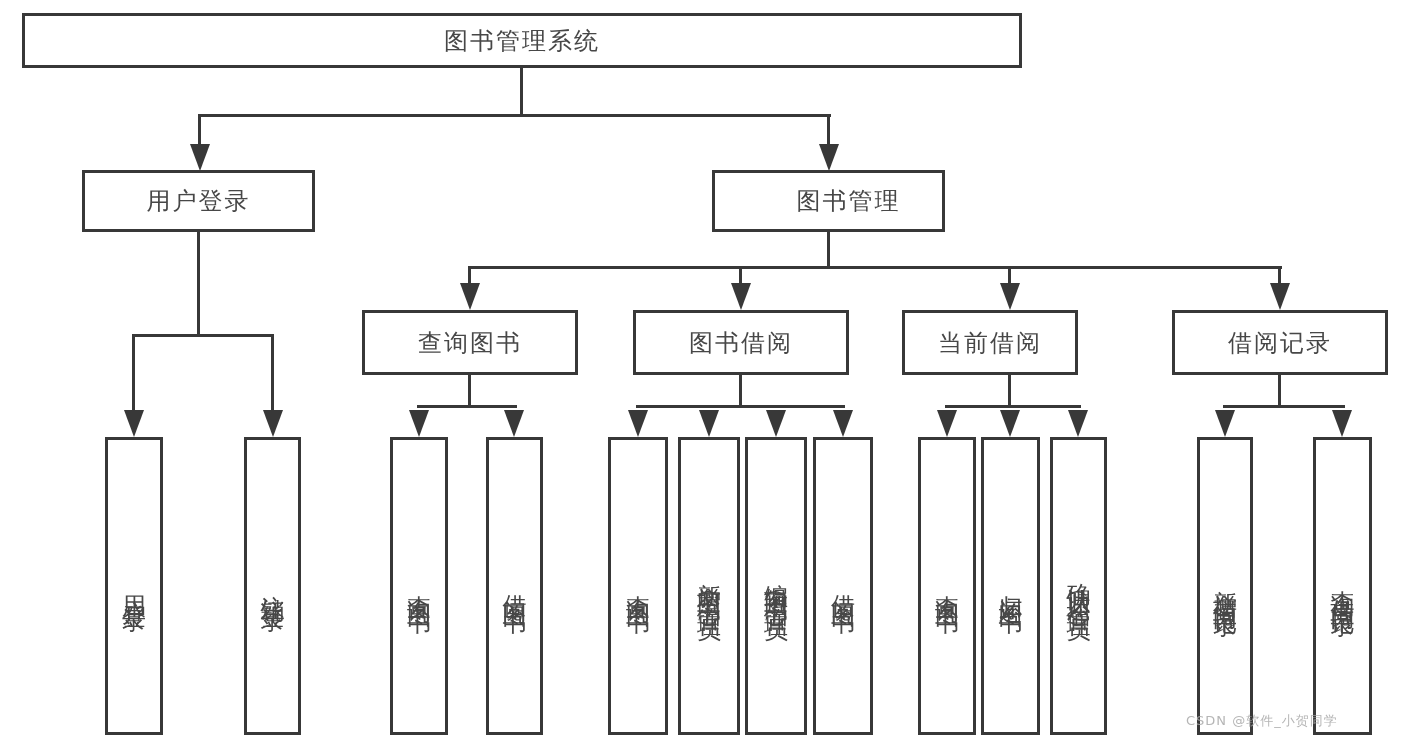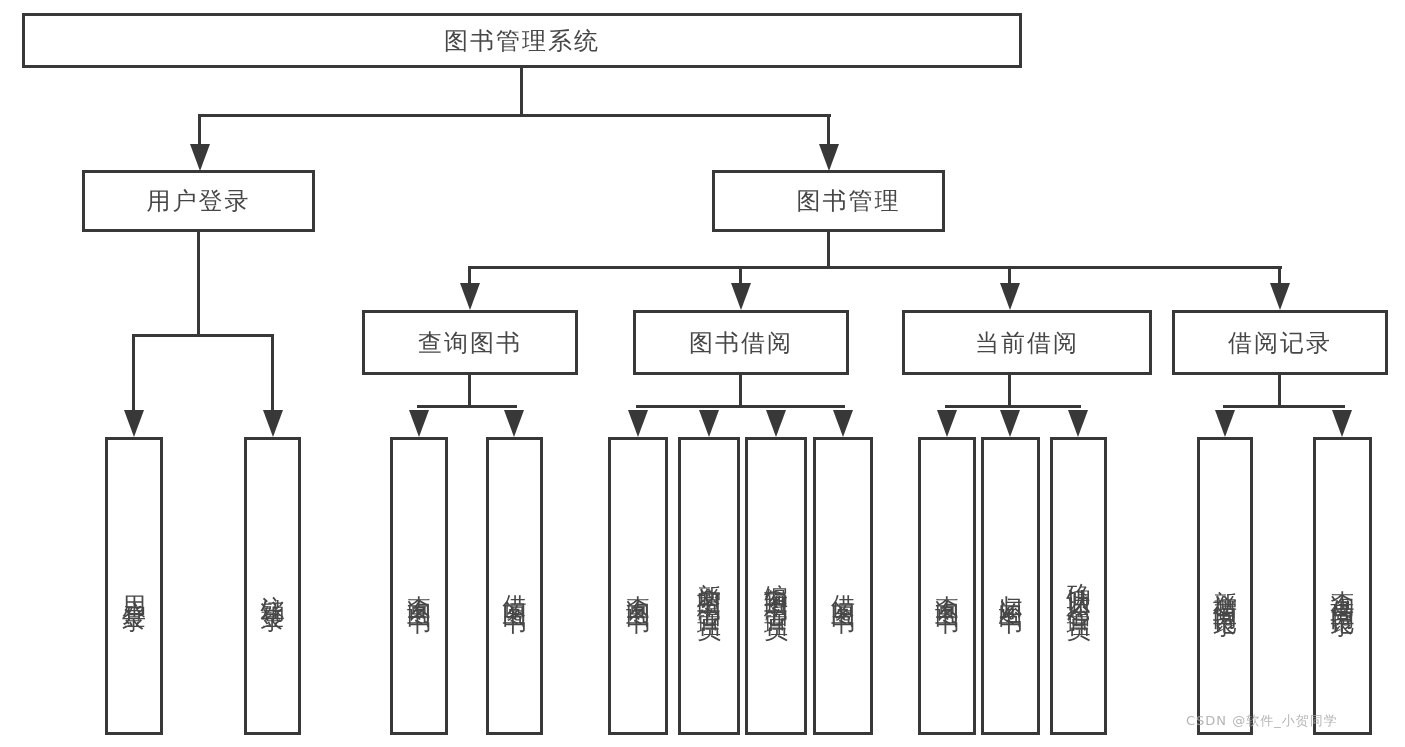--- a/index.html
+++ b/index.html
@@ -59,21 +59,21 @@
   <div class="arrow" style="left:460px;top:283px;"></div>
   <div class="vline" style="left:739px;top:266px;height:20px;"></div>
   <div class="arrow" style="left:731px;top:283px;"></div>
   <div class="vline" style="left:1008px;top:266px;height:20px;"></div>
   <div class="arrow" style="left:1000px;top:283px;"></div>
   <div class="vline" style="left:1278px;top:266px;height:20px;"></div>
   <div class="arrow" style="left:1270px;top:283px;"></div>
 
   <div class="box" style="left:362px;top:310px;width:216px;height:65px;">查询图书</div>
   <div class="box" style="left:633px;top:310px;width:216px;height:65px;">图书借阅</div>
-  <div class="box" style="left:902px;top:310px;width:250px;height:65px;">当前借阅</div>
+  <div class="box" style="left:902px;top:310px;width:176px;height:65px;">当前借阅</div>
   <div class="box" style="left:1172px;top:310px;width:216px;height:65px;">借阅记录</div>
 
   <div class="vline" style="left:468px;top:375px;height:33px;"></div>
   <div class="hline" style="left:417px;top:405px;width:100px;"></div>
   <div class="arrow" style="left:409px;top:410px;"></div>
   <div class="arrow" style="left:504px;top:410px;"></div>
 
   <div class="vline" style="left:739px;top:375px;height:33px;"></div>
   <div class="hline" style="left:636px;top:405px;width:209px;"></div>
   <div class="arrow" style="left:628px;top:410px;"></div>

